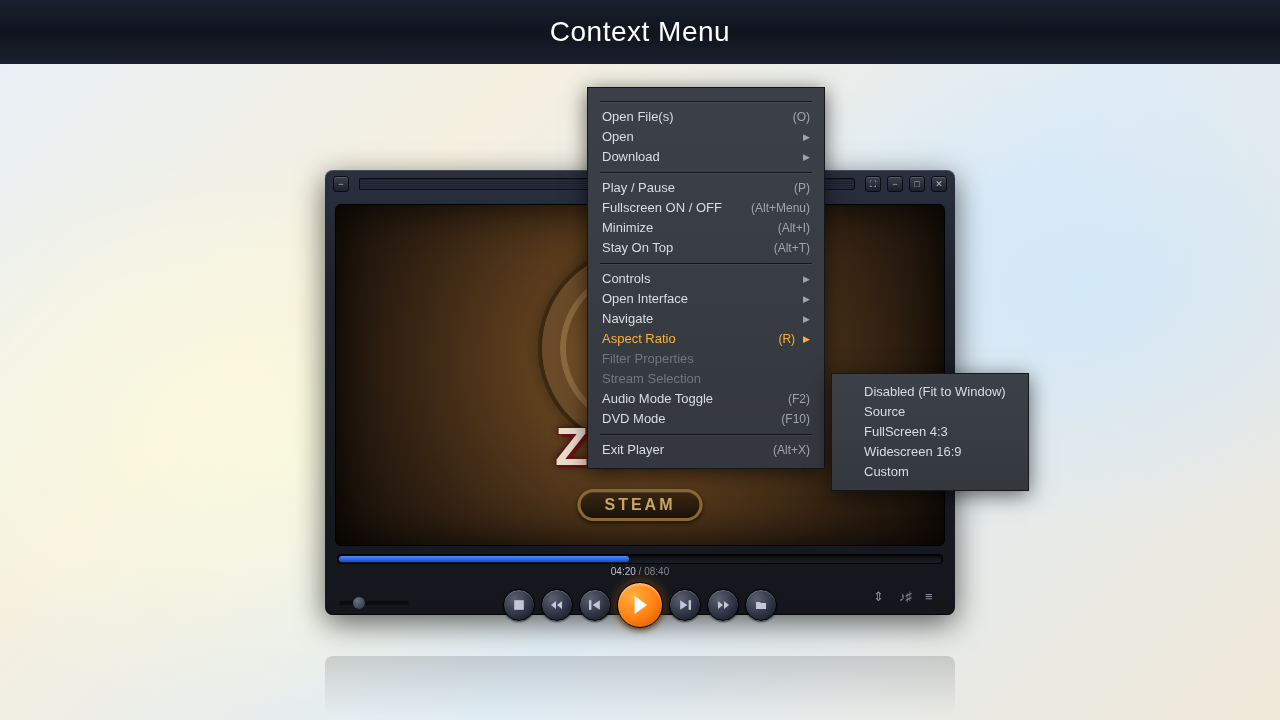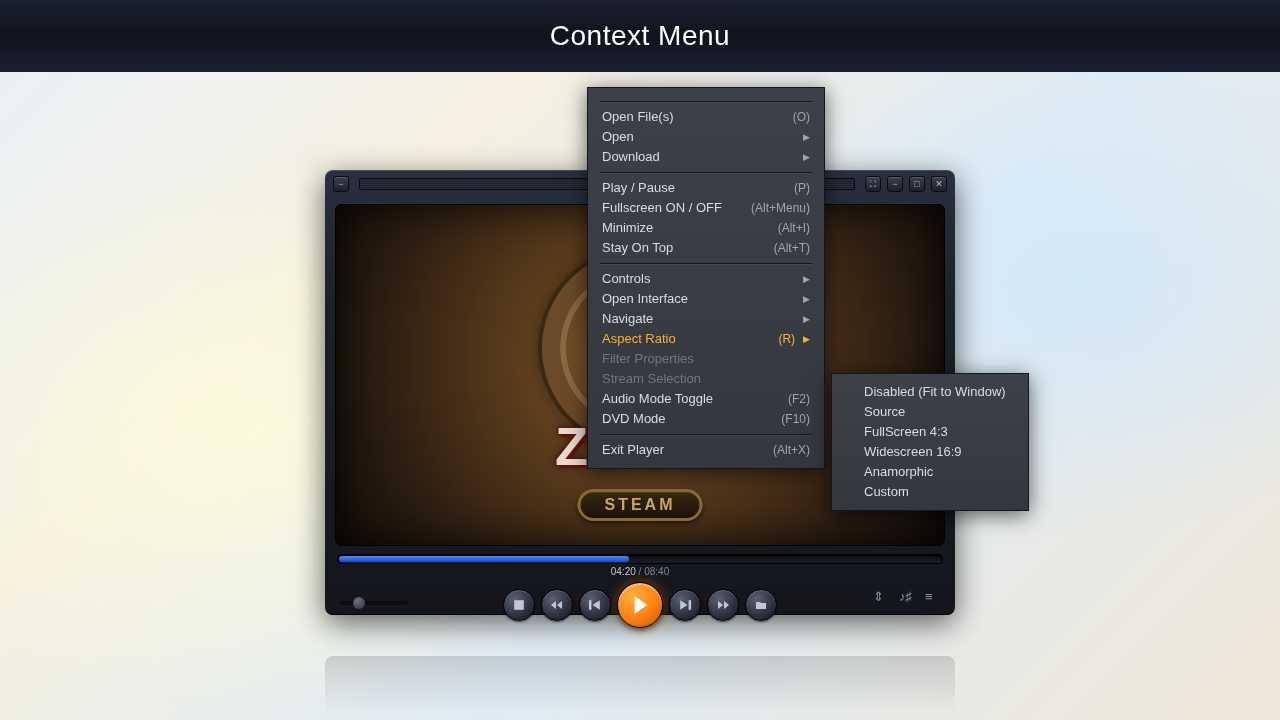--- a/index.html
+++ b/index.html
@@ -1,20 +1,20 @@
 <!DOCTYPE html>
 <html><head>
 <meta charset="utf-8">
 <style>
 html,body{margin:0;padding:0;width:1280px;height:720px;overflow:hidden;font-family:"Segoe UI",Tahoma,Arial,sans-serif;font-size:13px;color:#d0d0d0;background:#fff}
 .bg{position:absolute;inset:0;background:
   radial-gradient(ellipse 600px 400px at 20% 60%,rgba(255,255,220,.7),transparent 70%),
   radial-gradient(ellipse 500px 350px at 85% 40%,rgba(200,230,255,.6),transparent 70%),
   linear-gradient(135deg,#e8f0f8 0%,#f5f0e0 30%,#e0ecf5 60%,#f0e8d8 100%);}
-.topbar{position:absolute;top:0;left:0;right:0;height:72px;background:linear-gradient(#1a2030,#10141e 50%,#1a2030);display:flex;align-items:center;justify-content:center;color:#fff;font-size:28px;letter-spacing:.5px}
+.topbar{position:absolute;top:0;left:0;right:0;height:64px;background:linear-gradient(#1a2030,#10141e 50%,#1a2030);display:flex;align-items:center;justify-content:center;color:#fff;font-size:28px;letter-spacing:.5px}
 .player{position:absolute;left:325px;top:170px;width:630px;height:445px;background:linear-gradient(#2a3040,#1c2028 30%,#14161c);border-radius:8px;box-shadow:0 8px 30px rgba(0,0,0,.6),inset 0 1px 0 rgba(255,255,255,.15),inset 0 -1px 0 rgba(0,0,0,.8)}
 .titlebar{height:20px;padding:4px 8px;display:flex;align-items:center;gap:6px}
 .tb-btn{width:14px;height:14px;border-radius:3px;background:linear-gradient(#3a4050,#1c2028);border:1px solid #0a0c10;box-shadow:inset 0 1px 0 rgba(255,255,255,.15);display:flex;align-items:center;justify-content:center;font-size:9px;color:#b0b8c8;cursor:pointer}
 .tb-spacer{flex:1;height:10px;background:repeating-linear-gradient(#1c2028,#1c2028 1px,#2a3040 1px,#2a3040 2px);border-radius:2px;margin:0 4px;border:1px solid #0a0c10}
 .video-area{margin:6px 10px;height:340px;border-radius:6px;background:radial-gradient(circle at 50% 45%,#8a6030 0%,#5a3c1c 35%,#2a1c10 75%,#120c06 100%);position:relative;overflow:hidden;border:1px solid #000;box-shadow:inset 0 0 40px rgba(0,0,0,.8)}
 .gear{position:absolute;left:50%;top:42%;transform:translate(-50%,-50%);width:160px;height:160px;border-radius:50%;border:18px solid #6a4a28;box-shadow:0 0 0 4px #3a2812,inset 0 0 0 6px #8a6a40,0 0 20px rgba(0,0,0,.6)}
 .vtitle{position:absolute;bottom:68px;left:50%;transform:translateX(-50%);font-family:"Arial Black",sans-serif;font-size:54px;font-weight:900;color:#e8dccc;text-shadow:3px 3px 0 #6a1010,-1px -1px 0 #6a1010,1px -1px 0 #6a1010,-1px 1px 0 #6a1010,0 0 8px rgba(0,0,0,.8);letter-spacing:2px}
 .vbadge{position:absolute;bottom:24px;left:50%;transform:translateX(-50%);padding:4px 24px;border-radius:18px;background:linear-gradient(#3a2812,#1a1208);border:3px solid #8a6a30;color:#c8a860;font-weight:bold;font-size:16px;letter-spacing:3px;box-shadow:inset 0 1px 0 rgba(255,255,255,.1),0 2px 4px rgba(0,0,0,.6)}
 .seekbar{margin:8px 12px 2px;height:8px;background:linear-gradient(#0a0c10,#1c2028);border-radius:4px;border:1px solid #000;position:relative;box-shadow:inset 0 1px 2px rgba(0,0,0,.8)}
 .seekfill{position:absolute;left:1px;top:1px;bottom:1px;width:48%;background:linear-gradient(#4a8aff,#1a4ad0);border-radius:3px}
@@ -214,18 +214,15 @@
     <div class="ctx-row">
       <span class="lbl">Source</span>
     </div>
     <div class="ctx-row">
       <span class="lbl">FullScreen 4:3</span>
     </div>
     <div class="ctx-row">
       <span class="lbl">Widescreen 16:9</span>
     </div>
     <div class="ctx-row">
-      <span class="lbl">Anamorphic</span>
-    </div>
-    <div class="ctx-row">
       <span class="lbl">Custom</span>
     </div>
   </div>
 
 </body></html>

